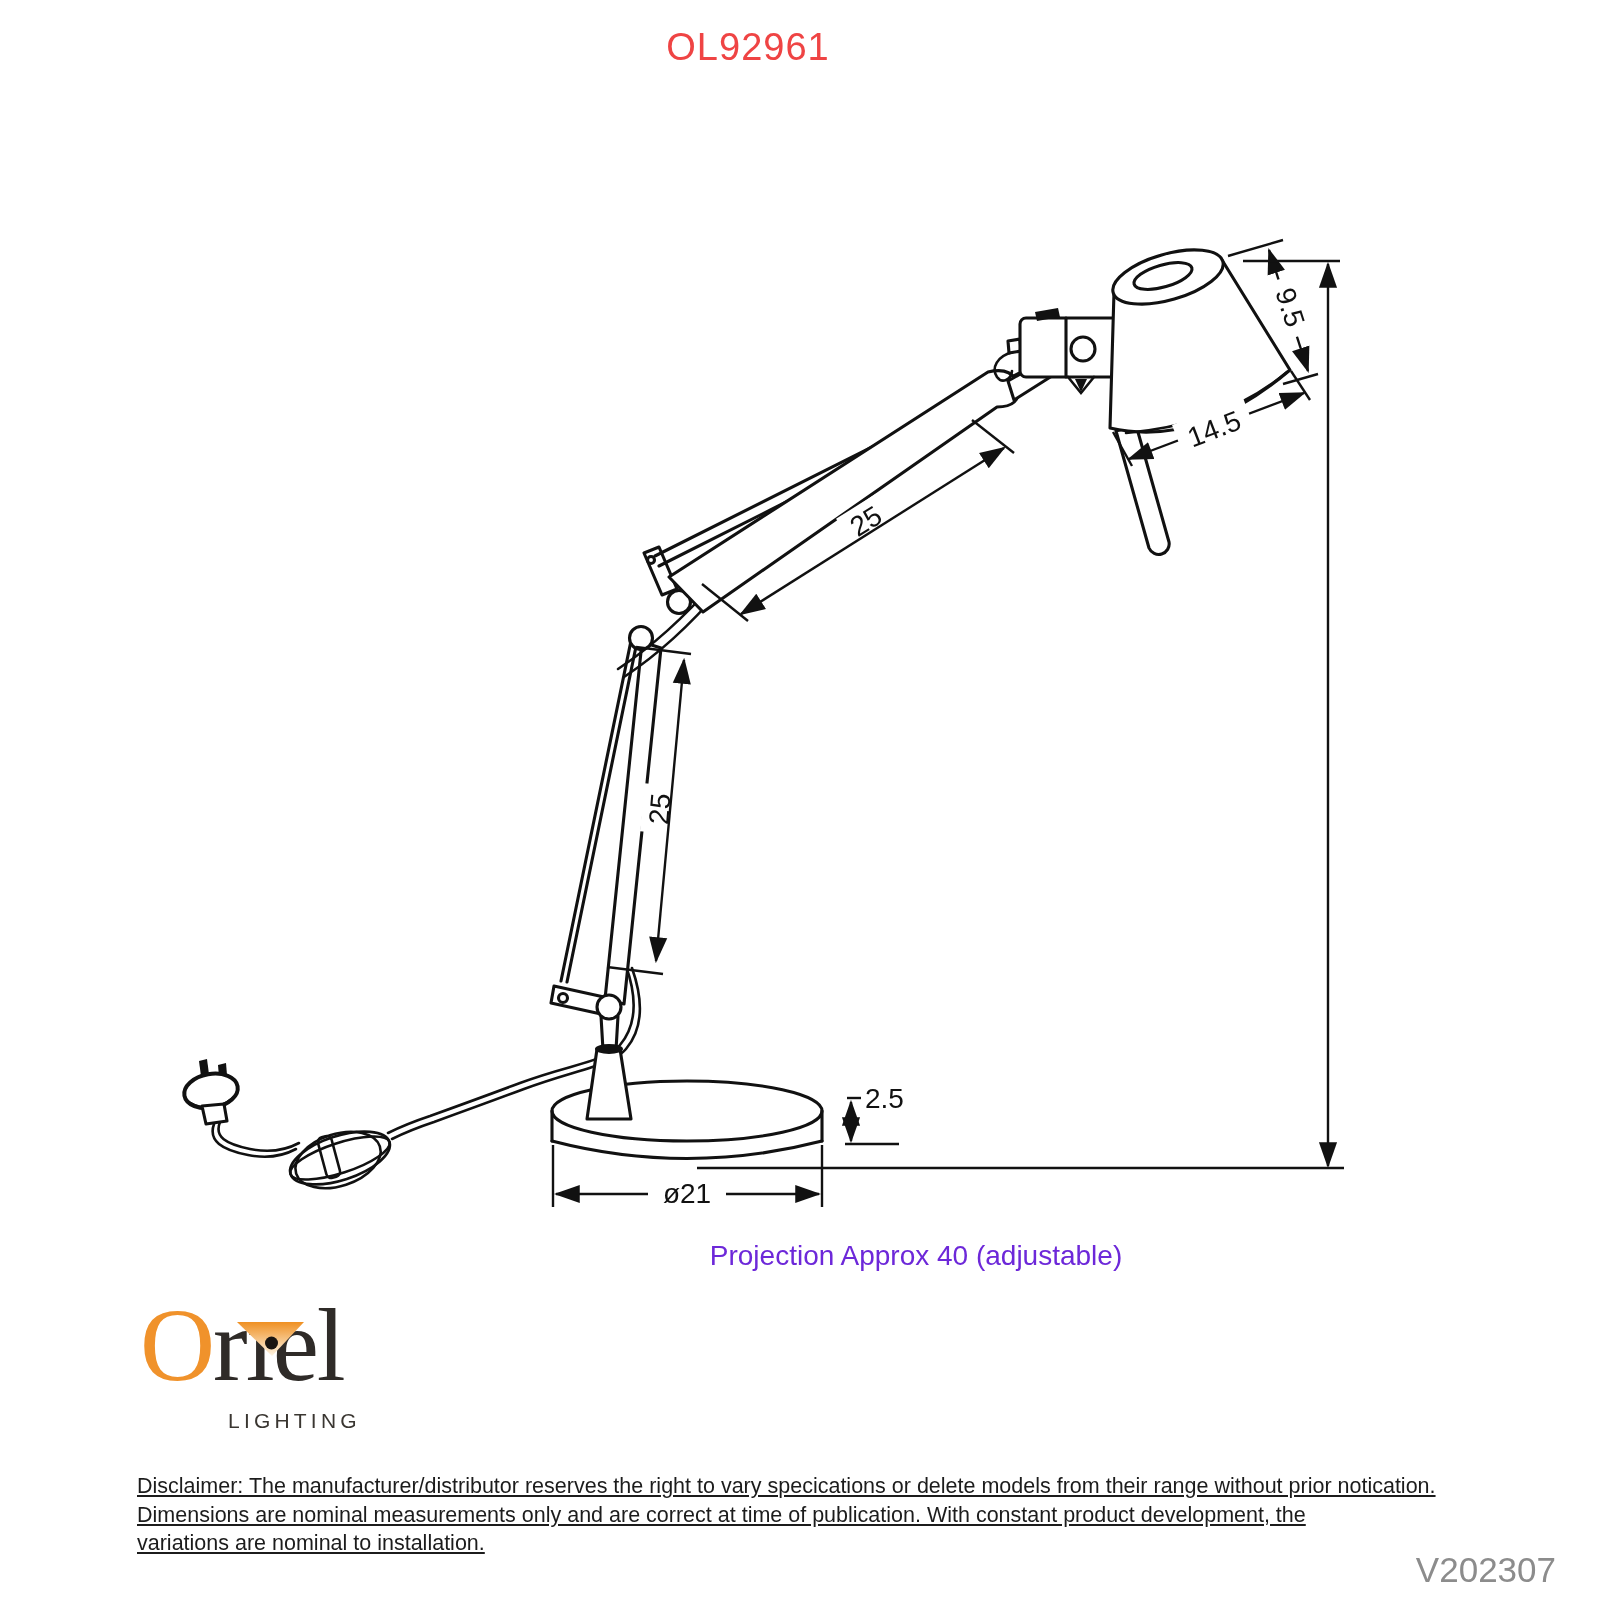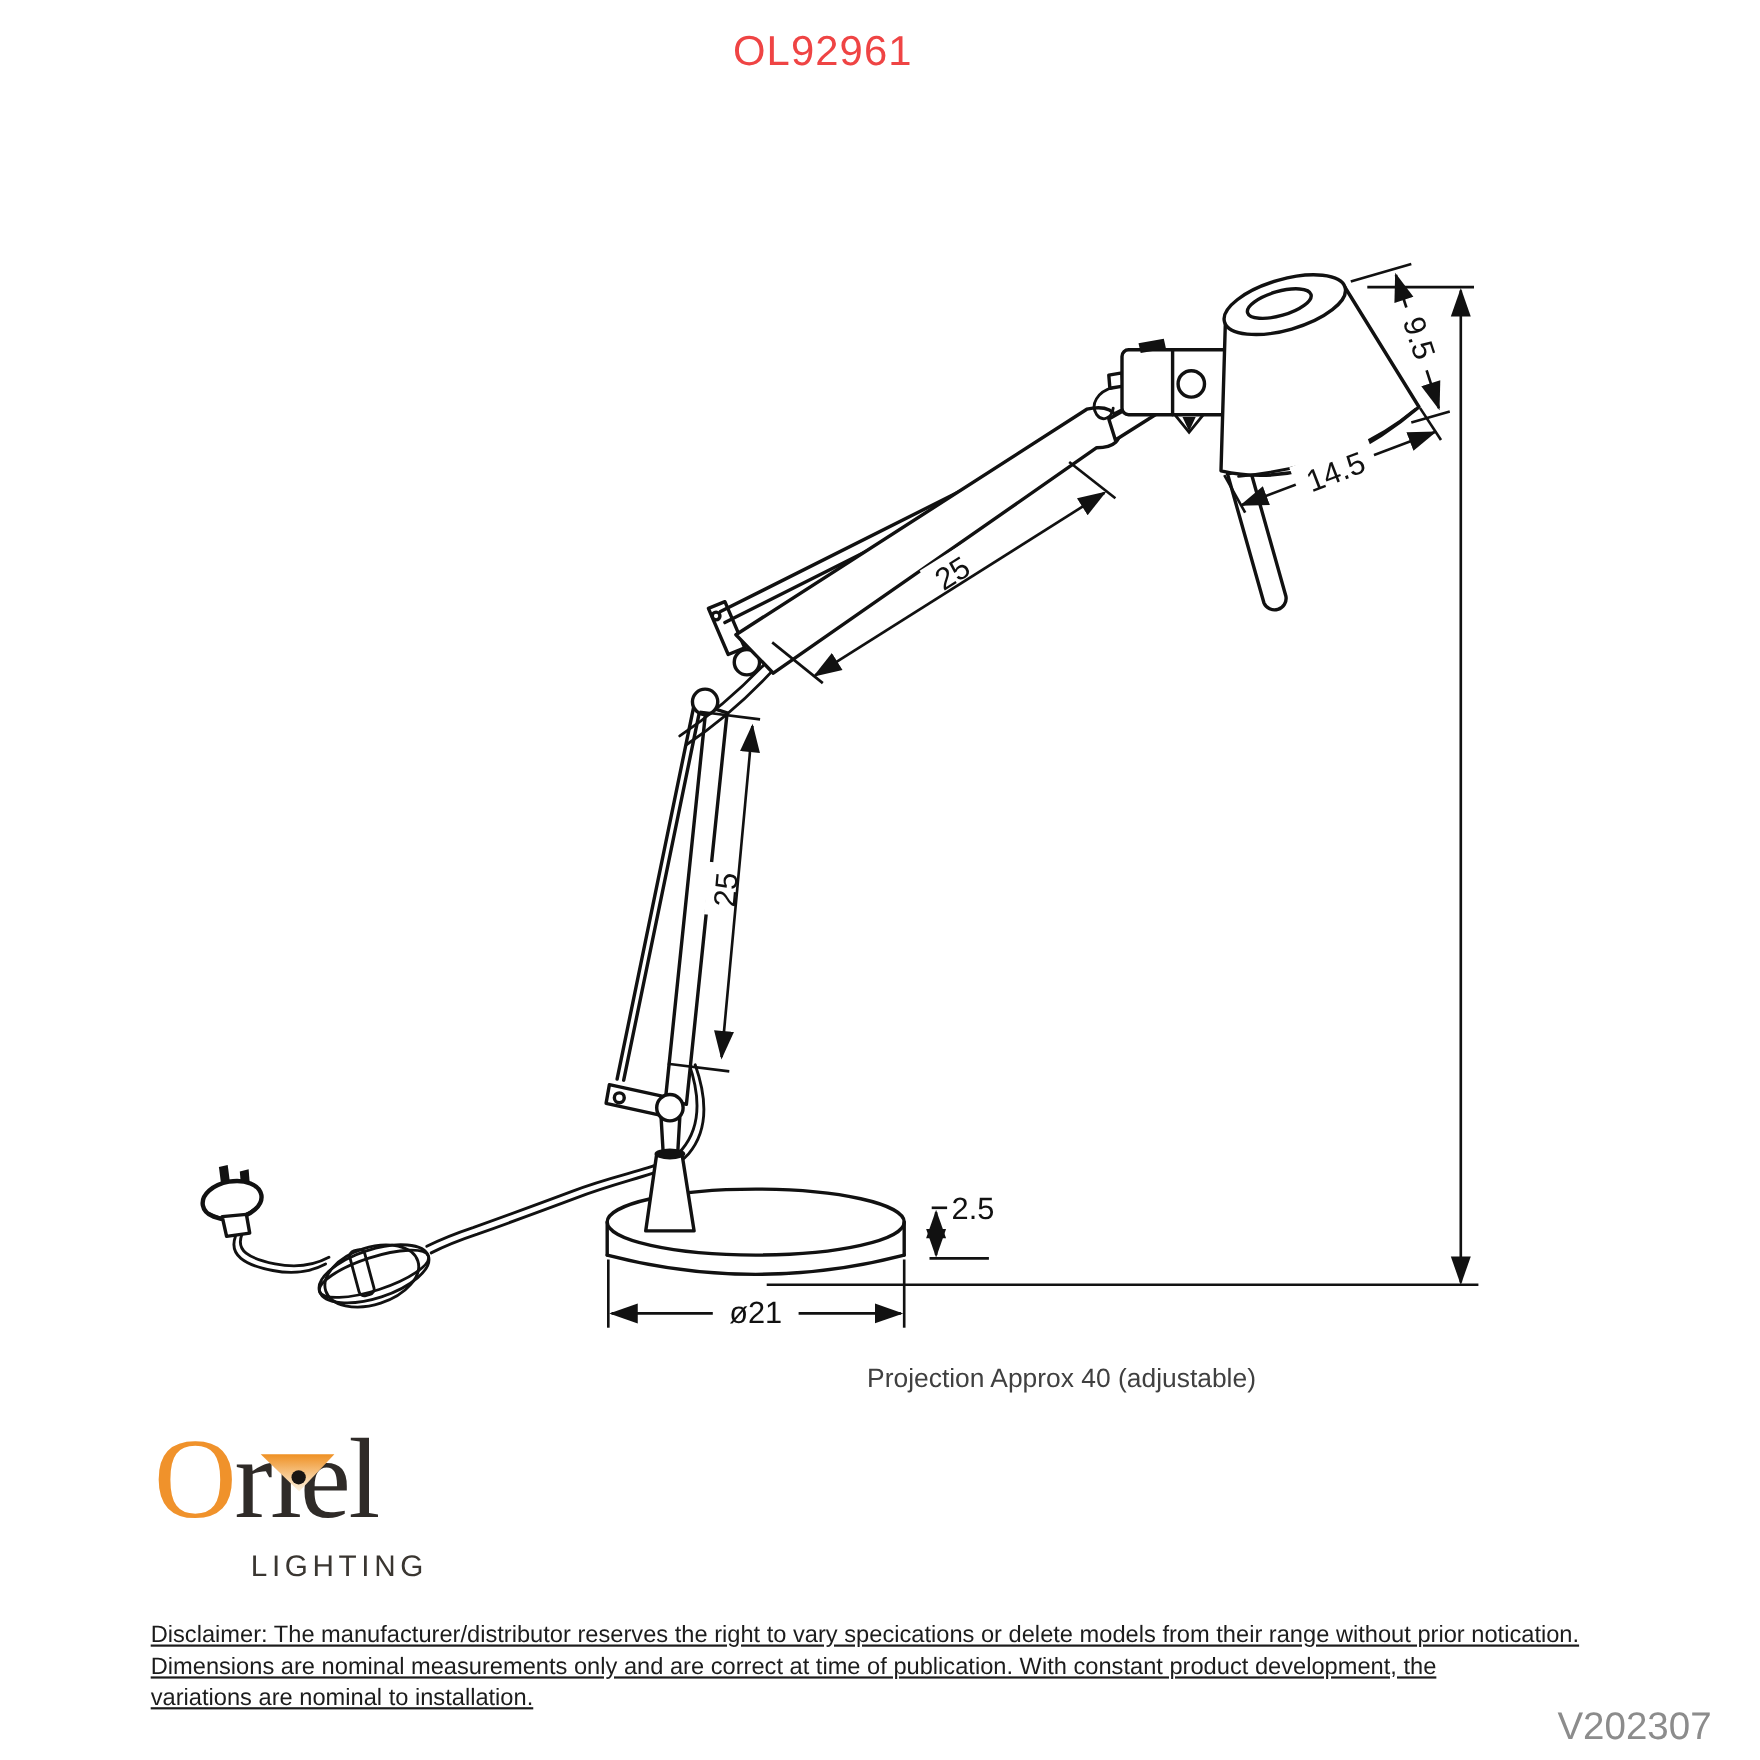--- a/index.html
+++ b/index.html
@@ -1,27 +1,27 @@
 <!DOCTYPE html>
 <html><head>
 <meta charset="utf-8">
 <style>
   html,body{margin:0;padding:0;background:#ffffff;}
   #page{position:relative;width:1600px;height:1600px;background:#ffffff;overflow:hidden;
         font-family:"Liberation Sans",sans-serif;color:#111;}
   .abs{position:absolute;}
   #title{top:26px;left:748px;transform:translateX(-50%);font-size:38px;letter-spacing:1px;color:#ef4444;}
   #height-label{top:697px;left:1105px;font-size:29px;line-height:44px;color:#161616;}
-  #projection-label{top:1240px;left:965px;transform:translateX(-50%);font-size:24px;color:#404040;white-space:nowrap;}
+  #projection-label{top:1240px;left:916px;transform:translateX(-50%);font-size:28px;color:#6d28d9;white-space:nowrap;}
   #logo{top:1293px;left:140px;width:320px;height:150px;text-align:right;}
   #logo-wordmark{position:absolute;top:0;left:0;font-family:"Liberation Serif",serif;font-size:104px;line-height:104px;letter-spacing:-2px;}
   #logo-wordmark .o{color:#F0922B;}
   #logo-wordmark .riel{color:#2F2B28;}
   #logo-cone{position:absolute;top:28px;left:96px;}
-  #logo-sub{position:absolute;top:116px;left:88px;font-size:27px;letter-spacing:4.2px;color:#3A3631;}
+  #logo-sub{position:absolute;top:116px;left:88px;font-size:21px;letter-spacing:4.2px;color:#3A3631;}
   #disclaimer{top:1472px;left:137px;font-size:21.5px;line-height:28.5px;color:#1c1c1c;}
   #disclaimer div{white-space:nowrap;text-decoration:underline;}
   #version{top:1550px;right:44px;font-size:35px;color:#8C8C8C;}
   svg text{font-family:"Liberation Sans",sans-serif;fill:#111;}
   .draw{stroke:#111;stroke-width:3.1;fill:none;stroke-linecap:round;stroke-linejoin:round;}
   .drawf{stroke:#111;stroke-width:3.1;fill:#fff;stroke-linejoin:round;}
   .thin{stroke:#111;stroke-width:2.6;fill:none;stroke-linecap:round;}
   .dim{stroke:#111;stroke-width:2.4;fill:none;}
   .dimtxt{font-size:28px;}
 </style>

